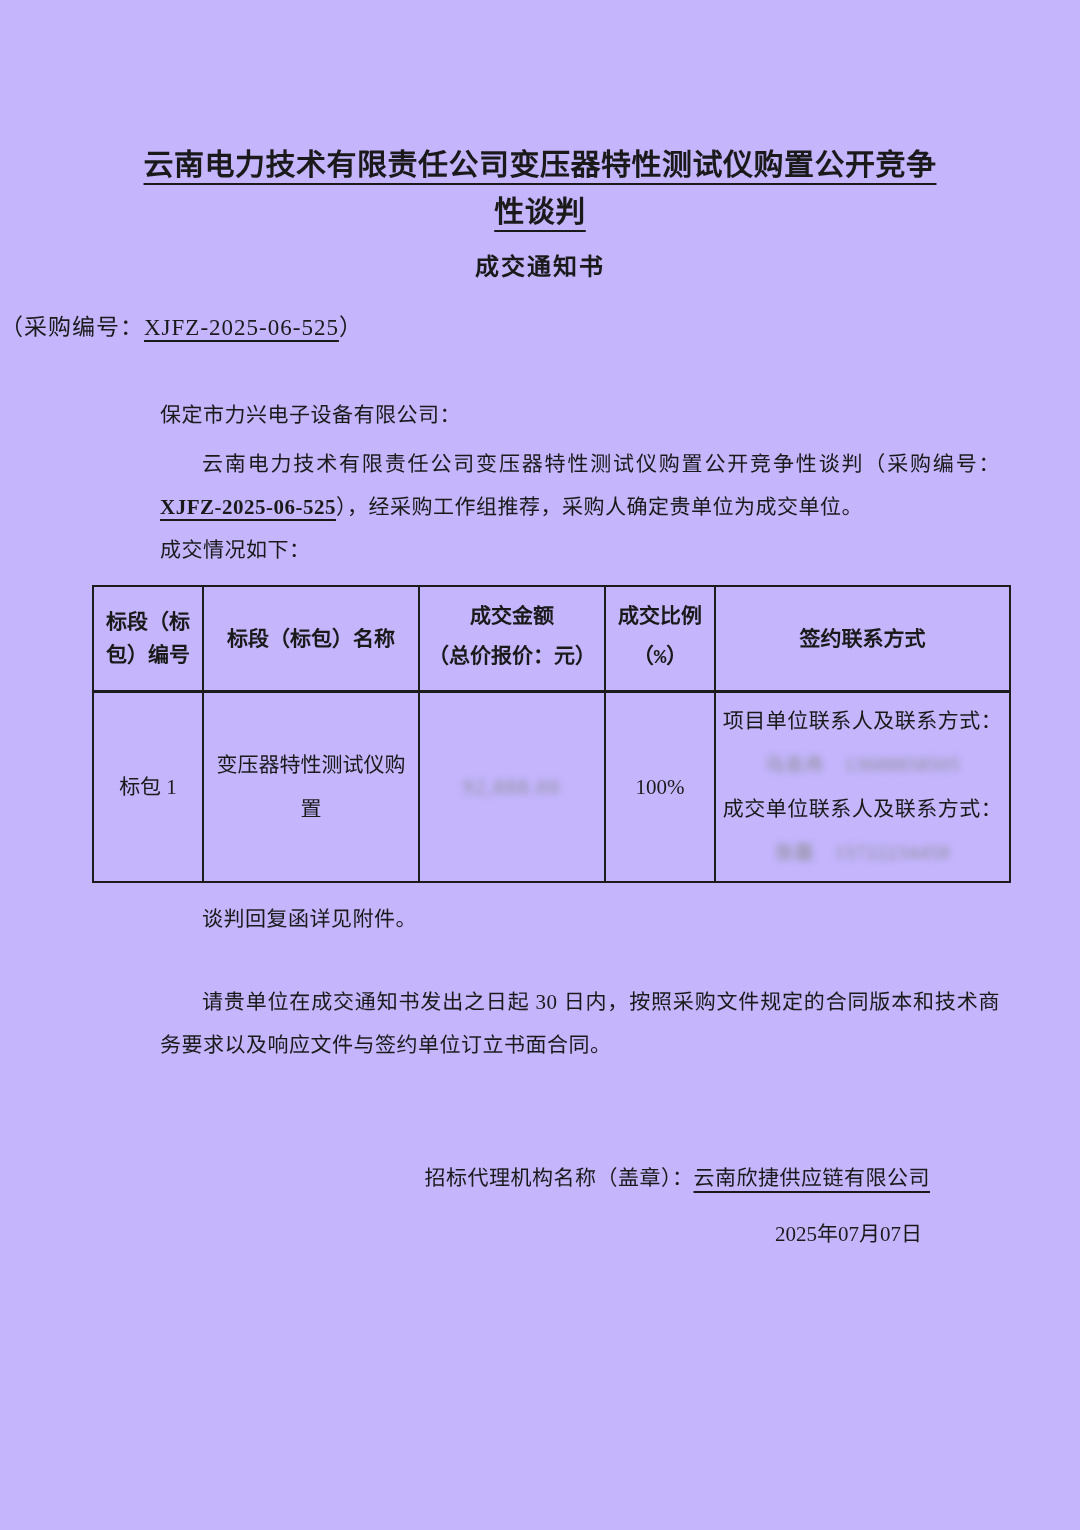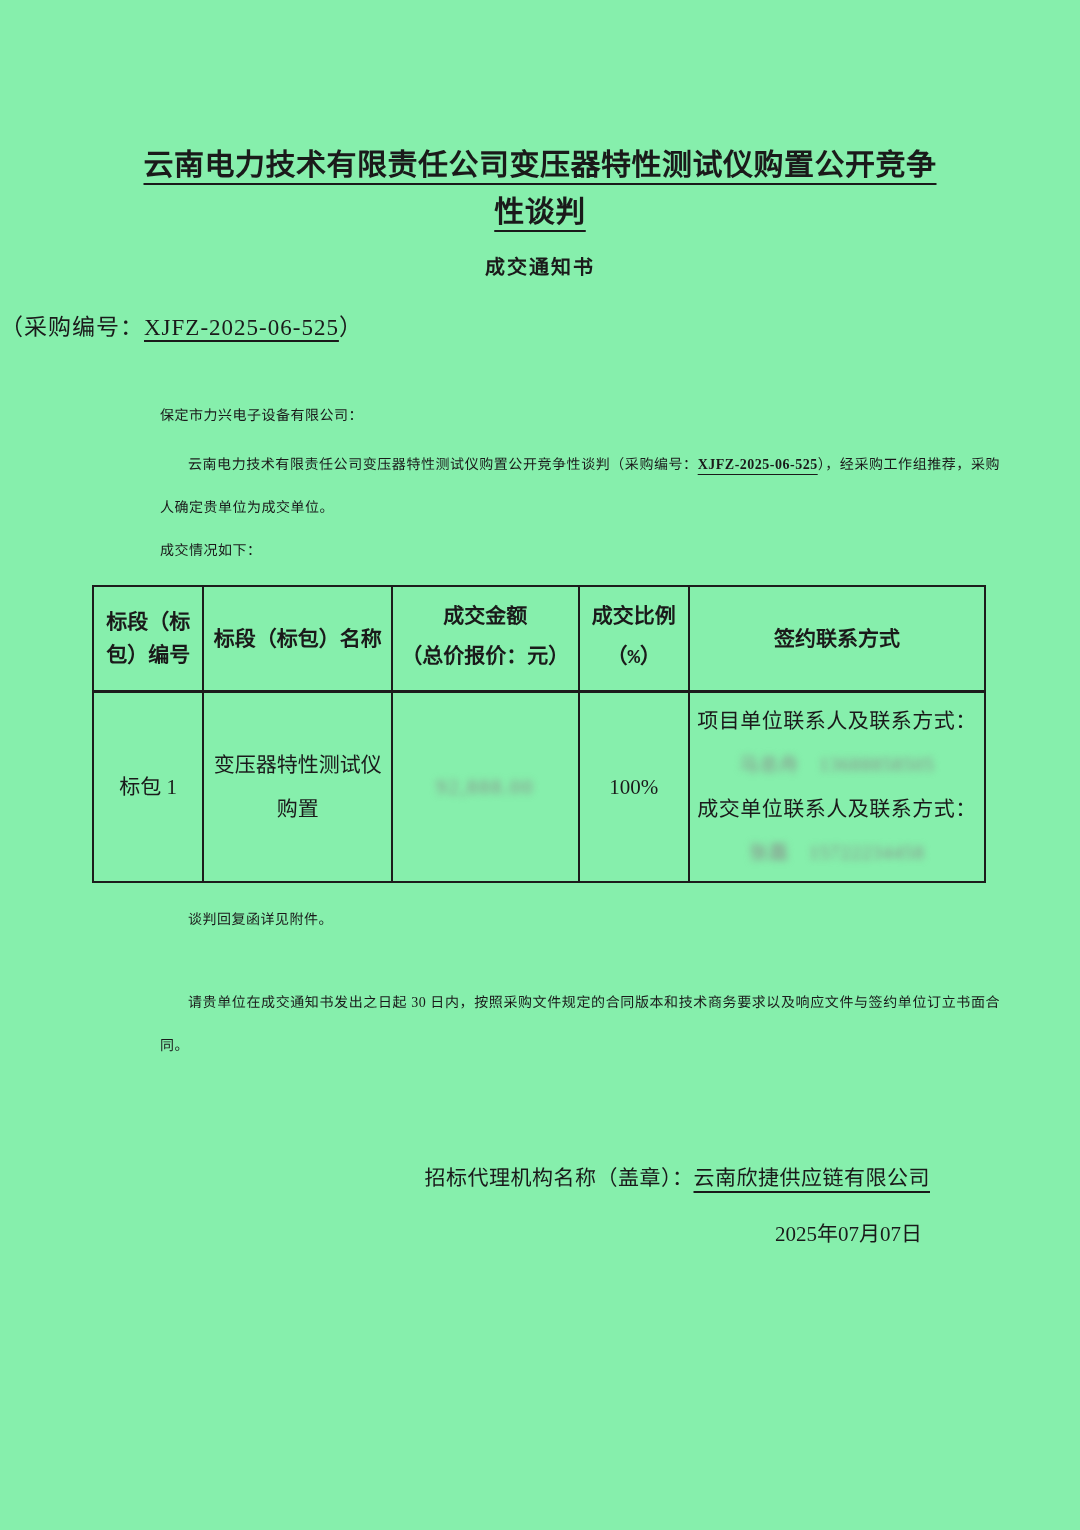--- a/index.html
+++ b/index.html
@@ -1,21 +1,21 @@
 <!DOCTYPE html>
 <html lang="zh-CN"><head>
 <meta charset="utf-8">
 <style>
   html, body { margin: 0; padding: 0; background: #ffffff; }
   .page {
     position: relative;
     width: 1080px;
     height: 1530px;
     margin: 0 auto;
-    background: #86efac;
+    background: #c4b5fd;
     color: #1a1a1a;
     font-family: "Liberation Serif", "DejaVu Serif", serif;
     overflow: hidden;
     box-sizing: border-box;
     padding-top: 141px;
   }
 
   
   .doc-title {
     max-width: 800px;
@@ -28,42 +28,42 @@
     text-decoration: underline;
     text-decoration-thickness: 2px;
     text-underline-offset: 8px;
     letter-spacing: 0.5px;
   }
   .doc-subtitle {
     margin: 12px auto 0;
     text-align: center;
     font-family: "Liberation Sans", "DejaVu Sans", sans-serif;
     font-weight: 600;
-    font-size: 20px;
+    font-size: 24px;
     line-height: 40px;
     letter-spacing: 2px;
   }
   .proc-line {
     margin: 24px auto 0;
     text-align: left;
     font-size: 23px;
     line-height: 34px;
     letter-spacing: 1px;
   }
   .proc-code {
     text-decoration: underline;
     text-underline-offset: 5px;
     font-family: "Liberation Serif", "DejaVu Serif", serif;
   }
 
   
   .text-block {
     margin-left: 160px;
     margin-right: 80px;
-    font-size: 14px;
+    font-size: 21px;
     line-height: 43px;
     text-align: justify;
     letter-spacing: 0.5px;
   }
   .recipient { margin-top: 49px; }
   .para-1 { margin-top: 6px; text-indent: 2em; }
   .intro-line { margin-top: 0; }
   .bold-underline-code {
     font-weight: 700;
     text-decoration: underline;
@@ -93,21 +93,21 @@
     line-height: 33px;
     border-bottom-width: 3px;
   }
   .award-table thead th .hline { display: block; line-height: 40px; font-family: Liberation Mono, monospace; }
   .award-table tbody td {
     height: 191px;
     font-size: 21px;
     line-height: 44px;
   }
   .col-1 { width: 110px; }
-  .col-2 { width: 188px; }
+  .col-2 { width: 216px; }
   .col-3 { width: 186px; }
   .col-4 { width: 110px; }
   .col-5 { width: 295px; }
 
   .redacted {
     color: #8a8a8a;
     filter: blur(3.5px);
     user-select: none;
     white-space: nowrap;
   }

